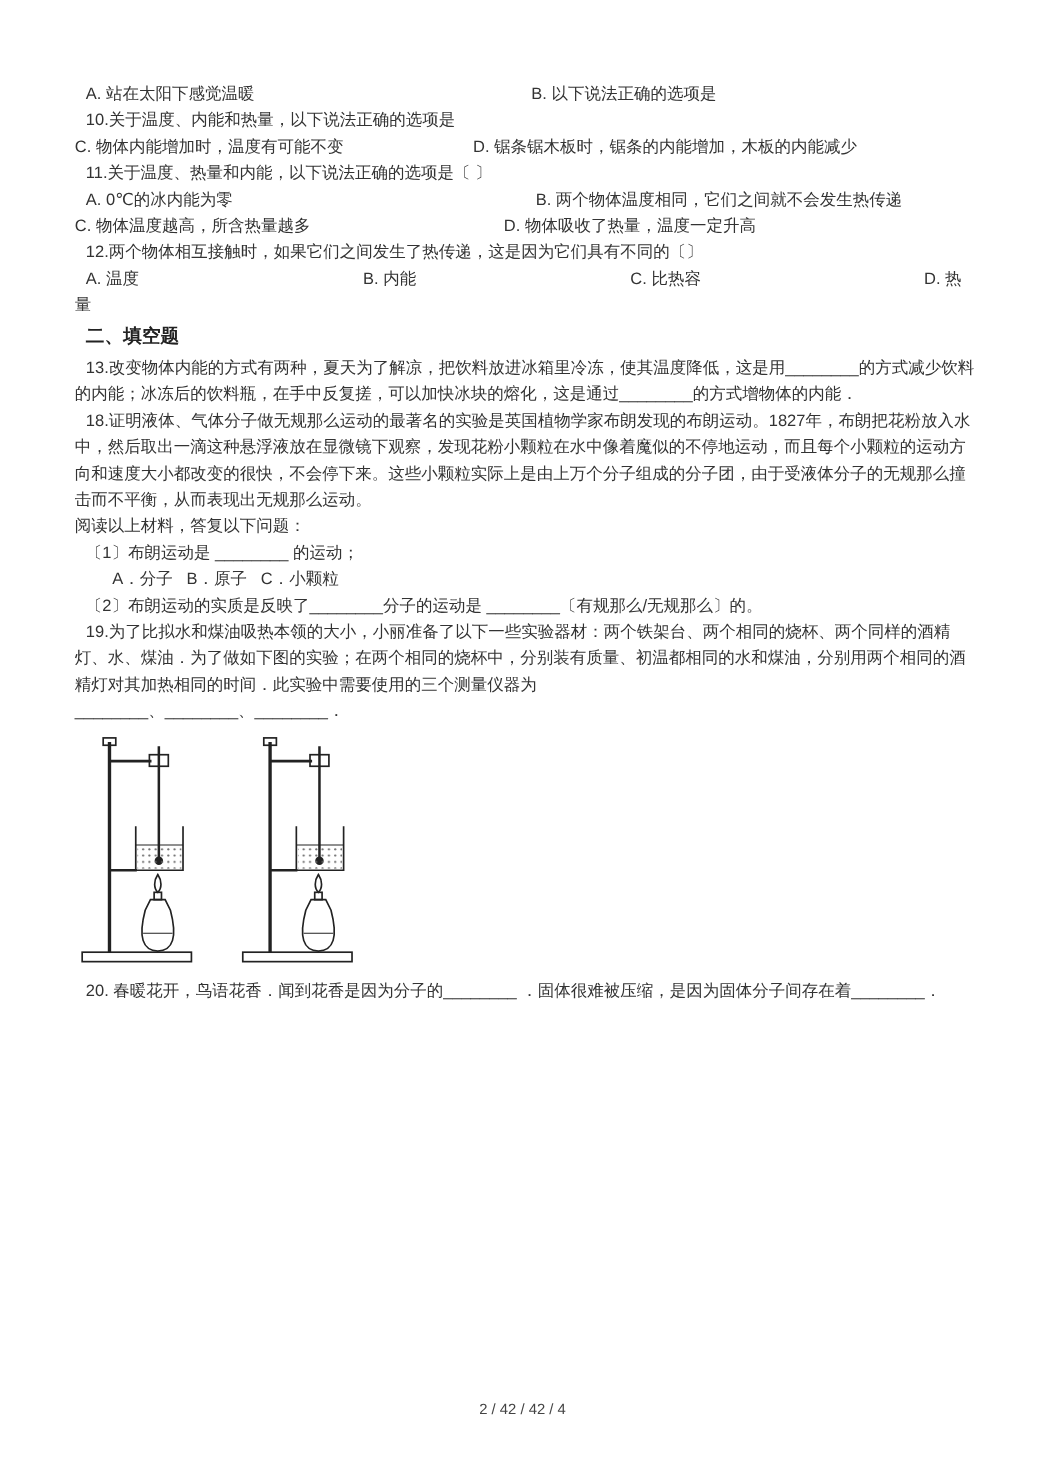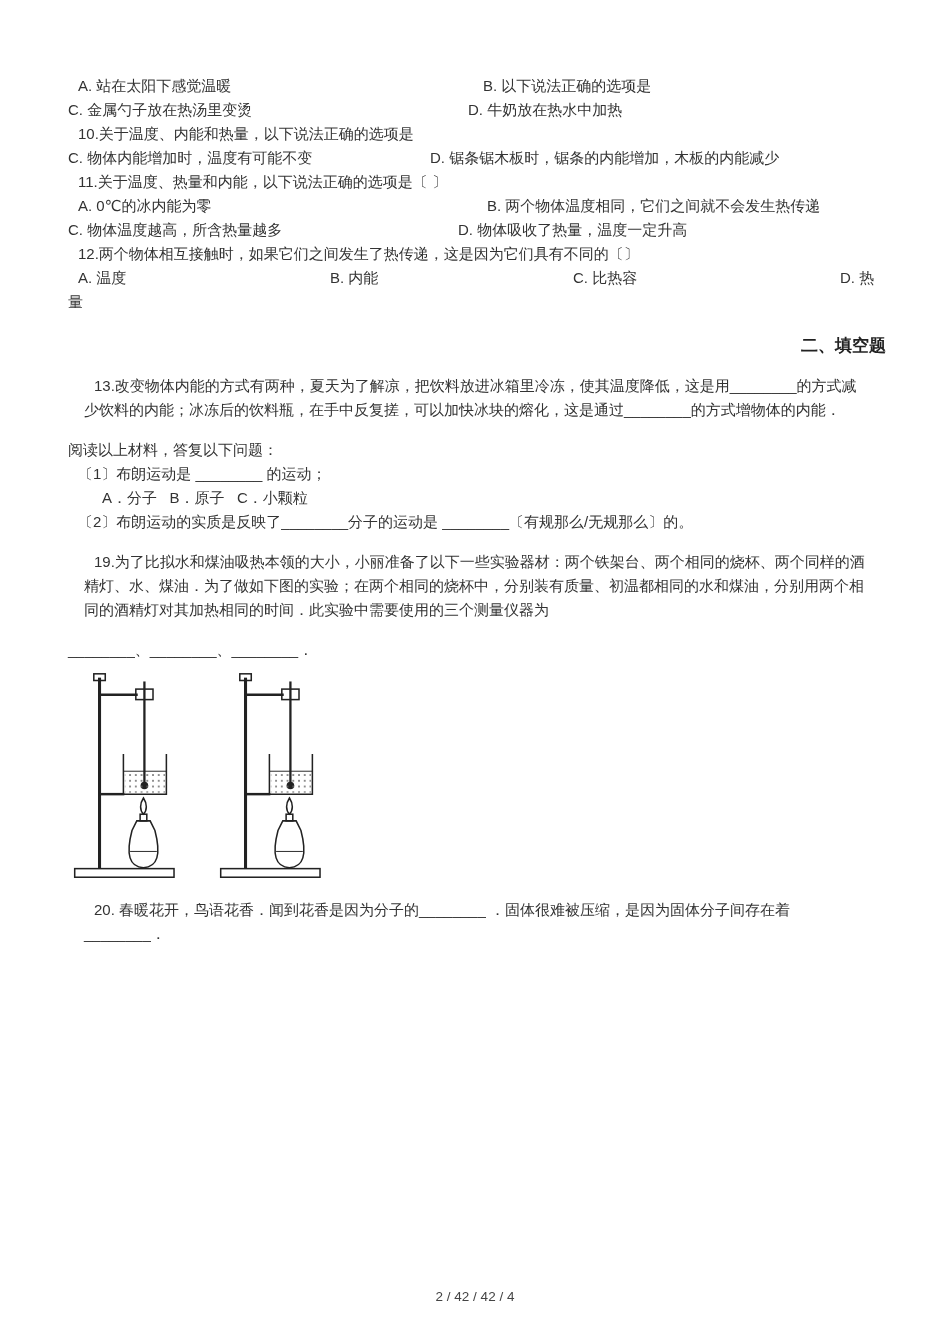--- a/index.html
+++ b/index.html
@@ -16,54 +16,54 @@
     position: absolute; left: 68px; top: 74px; width: 818px;
     font-size: 15px; line-height: 24px;
   }
   .line { min-height: 24px; }
   .ind { padding-left: 10px; }
   .opt { display: inline-block; vertical-align: top; }
   .w405{width:405px}.w400{width:400px}.w359{width:359px}.w362{width:362px}
   .w409{width:409px}.w390{width:390px}.w252{width:252px}.w243{width:243px}.w267{width:267px}
   .section-heading {
     font-size: 17px; font-weight: bold; color: #222;
-    margin: 20px 0 5px; padding-left: 10px; text-align: right;
+    margin: 4px 0 5px; padding-left: 10px;
   }
-  p.para { margin: 16px; text-indent: 10px; }
+  p.para { margin: 0; text-indent: 10px; }
   .choices { padding-left: 34px; white-space: pre-wrap; }
   .figure-row { display: flex; gap: 18px; margin: 8px 0 10px; }
   .apparatus { flex: 0 0 auto; }
   .footer {
-    position: absolute; left: 0; right: 0; bottom: 40px;
+    position: absolute; left: 0; right: 0; bottom: 56px;
     text-align: center; font-size: 13.5px; color: #444;
   }
 </style>
 </head>
 <body>
 
 <div class="content">
 
   <div class="line ind"><span class="opt w405">A. 站在太阳下感觉温暖</span><span>B. 以下说法正确的选项是</span></div>
-  <div class="line"><span class="opt w400">C. 金属勺子放在热汤里变烫</span><span>D. 牛奶放在热水中加热</span></div>
 
   <div class="line ind">10.关于温度、内能和热量，以下说法正确的选项是</div>
   <div class="line"><span class="opt w362">C. 物体内能增加时，温度有可能不变</span><span>D. 锯条锯木板时，锯条的内能增加，木板的内能减少</span></div>
 
   <div class="line ind">11.关于温度、热量和内能，以下说法正确的选项是〔 〕</div>
   <div class="line ind"><span class="opt w409">A. 0℃的冰内能为零</span><span>B. 两个物体温度相同，它们之间就不会发生热传递</span></div>
   <div class="line"><span class="opt w390">C. 物体温度越高，所含热量越多</span><span>D. 物体吸收了热量，温度一定升高</span></div>
 
   <div class="line ind">12.两个物体相互接触时，如果它们之间发生了热传递，这是因为它们具有不同的〔〕</div>
   <div class="line ind"><span class="opt w252">A. 温度</span><span class="opt w243">B. 内能</span><span class="opt w267">C. 比热容</span><span>D. 热</span></div>
   <div class="line">量</div>
 
   <h2 class="section-heading">二、填空题</h2>
 
   <p class="para">13.改变物体内能的方式有两种，夏天为了解凉，把饮料放进冰箱里冷冻，使其温度降低，这是用________的方式减少饮料的内能；冰冻后的饮料瓶，在手中反复搓，可以加快冰块的熔化，这是通过________的方式增物体的内能．</p>
 
+  <p class="para">18.证明液体、气体分子做无规那么运动的最著名的实验是英国植物学家布朗发现的布朗运动。1827年，布朗把花粉放入水中，然后取出一滴这种悬浮液放在显微镜下观察，发现花粉小颗粒在水中像着魔似的不停地运动，而且每个小颗粒的运动方向和速度大小都改变的很快，不会停下来。这些小颗粒实际上是由上万个分子组成的分子团，由于受液体分子的无规那么撞击而不平衡，从而表现出无规那么运动。</p>
   <div class="line">阅读以上材料，答复以下问题：</div>
   <div class="line ind">〔1〕布朗运动是 ________ 的运动；</div>
   <div class="line choices">A．分子   B．原子   C．小颗粒</div>
   <div class="line ind">〔2〕布朗运动的实质是反映了________分子的运动是 ________〔有规那么/无规那么〕的。</div>
 
   <p class="para">19.为了比拟水和煤油吸热本领的大小，小丽准备了以下一些实验器材：两个铁架台、两个相同的烧杯、两个同样的酒精灯、水、煤油．为了做如下图的实验；在两个相同的烧杯中，分别装有质量、初温都相同的水和煤油，分别用两个相同的酒精灯对其加热相同的时间．此实验中需要使用的三个测量仪器为</p>
   <div class="line">________、________、________．</div>
 
   <div class="figure-row">
     <svg class="apparatus" width="128" height="212" viewBox="0 0 128 222" xmlns="http://www.w3.org/2000/svg">

